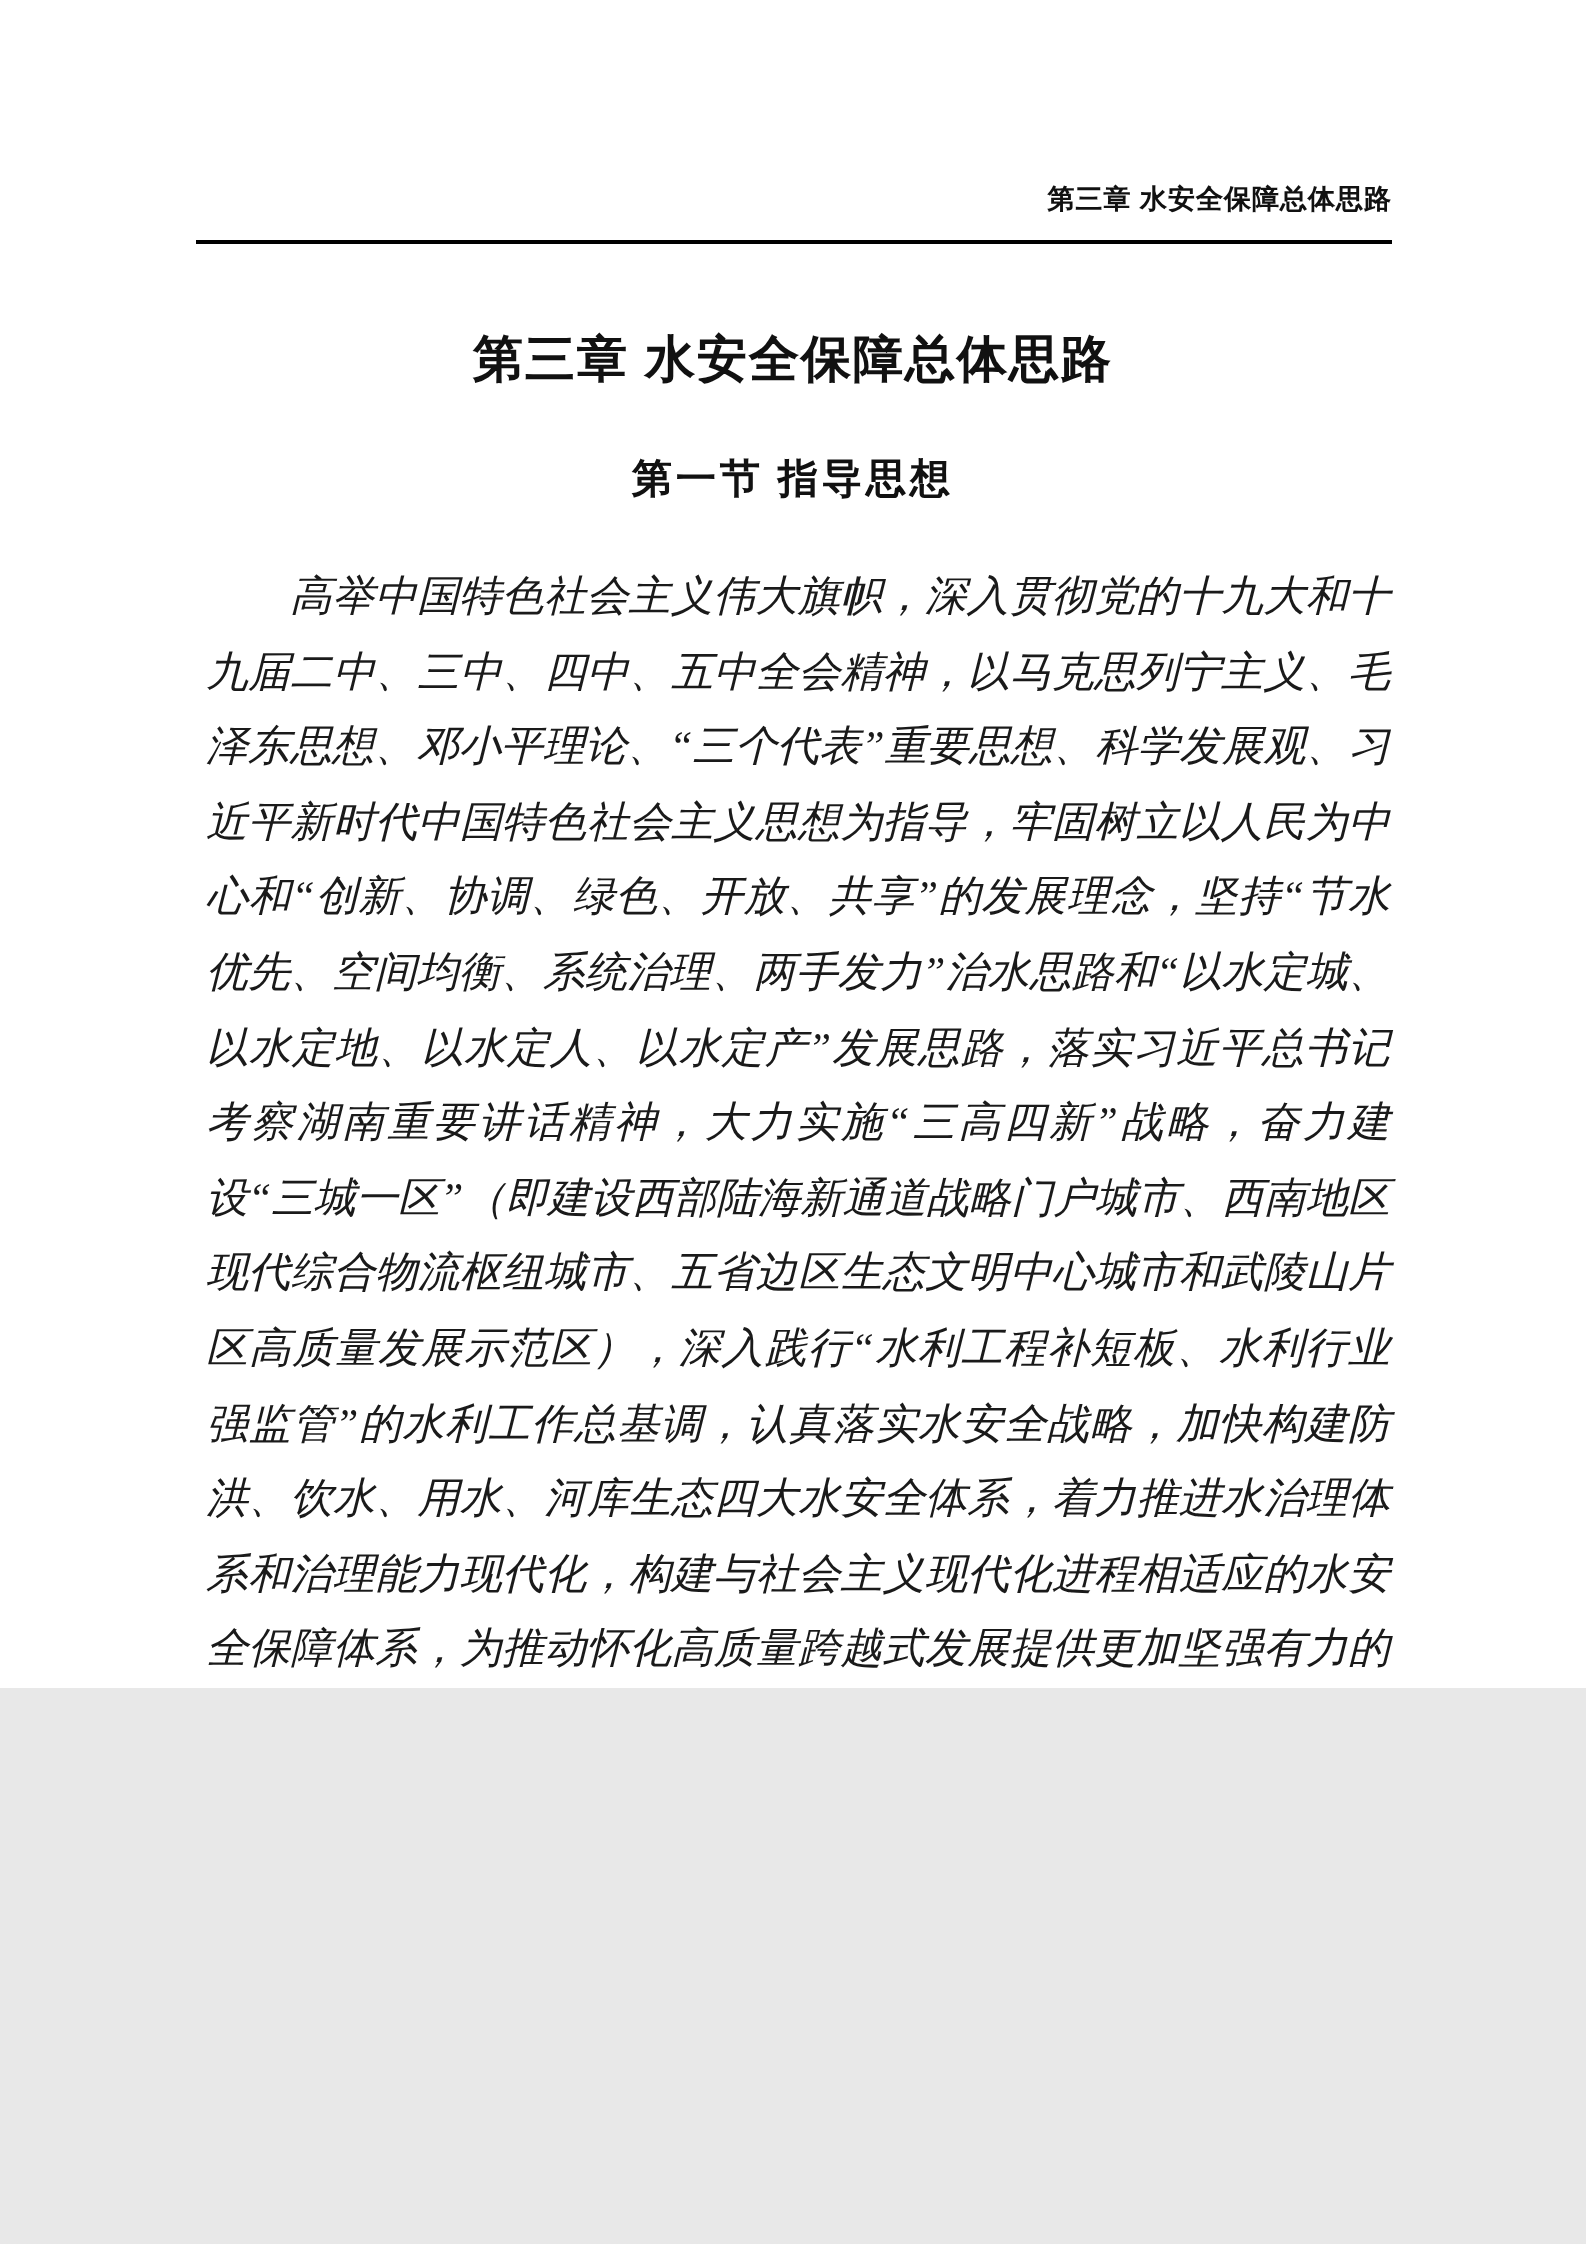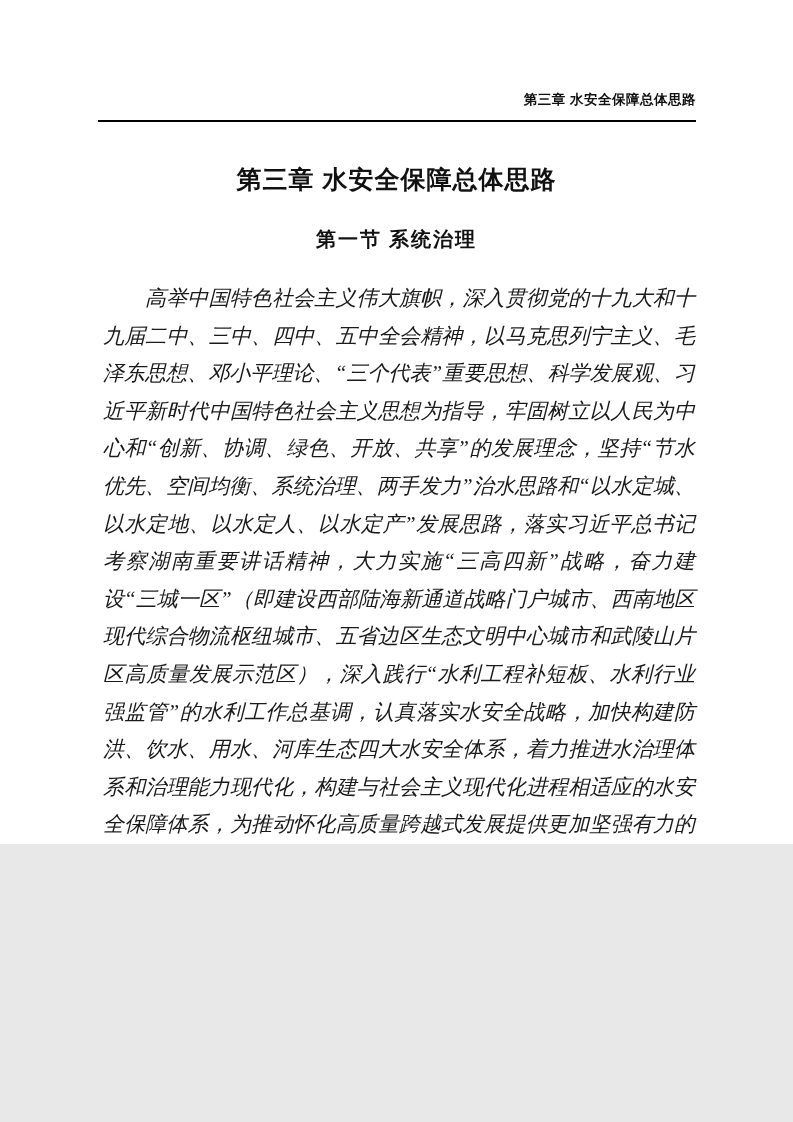--- a/index.html
+++ b/index.html
@@ -93,19 +93,19 @@
 <body>
 
 <div class="page">
 
   <div class="running-header">第三章 水安全保障总体思路</div>
 
   <div class="header-rule"></div>
 
   <h1 class="chapter-title">第三章 水安全保障总体思路</h1>
 
-  <h2 class="section-title">第一节 系统治理</h2>
+  <h2 class="section-title">第一节 指导思想</h2>
 
   <p class="body-paragraph">高举中国特色社会主义伟大旗帜，深入贯彻党的十九大和十九届二中、三中、四中、五中全会精神，以马克思列宁主义、毛泽东思想、邓小平理论、“三个代表”重要思想、科学发展观、习近平新时代中国特色社会主义思想为指导，牢固树立以人民为中心和“创新、协调、绿色、开放、共享”的发展理念，坚持“节水优先、空间均衡、系统治理、两手发力”治水思路和“以水定城、以水定地、以水定人、以水定产”发展思路，落实习近平总书记考察湖南重要讲话精神，大力实施“三高四新”战略，奋力建设“三城一区”（即建设西部陆海新通道战略门户城市、西南地区现代综合物流枢纽城市、五省边区生态文明中心城市和武陵山片区高质量发展示范区），深入践行“水利工程补短板、水利行业强监管”的水利工作总基调，认真落实水安全战略，加快构建防洪、饮水、用水、河库生态四大水安全体系，着力推进水治理体系和治理能力现代化，构建与社会主义现代化进程相适应的水安全保障体系，为推动怀化高质量跨越式发展提供更加坚强有力的支撑。</p>
 
   <div class="page-number">20</div>
 
 </div>
 
 </body></html>

